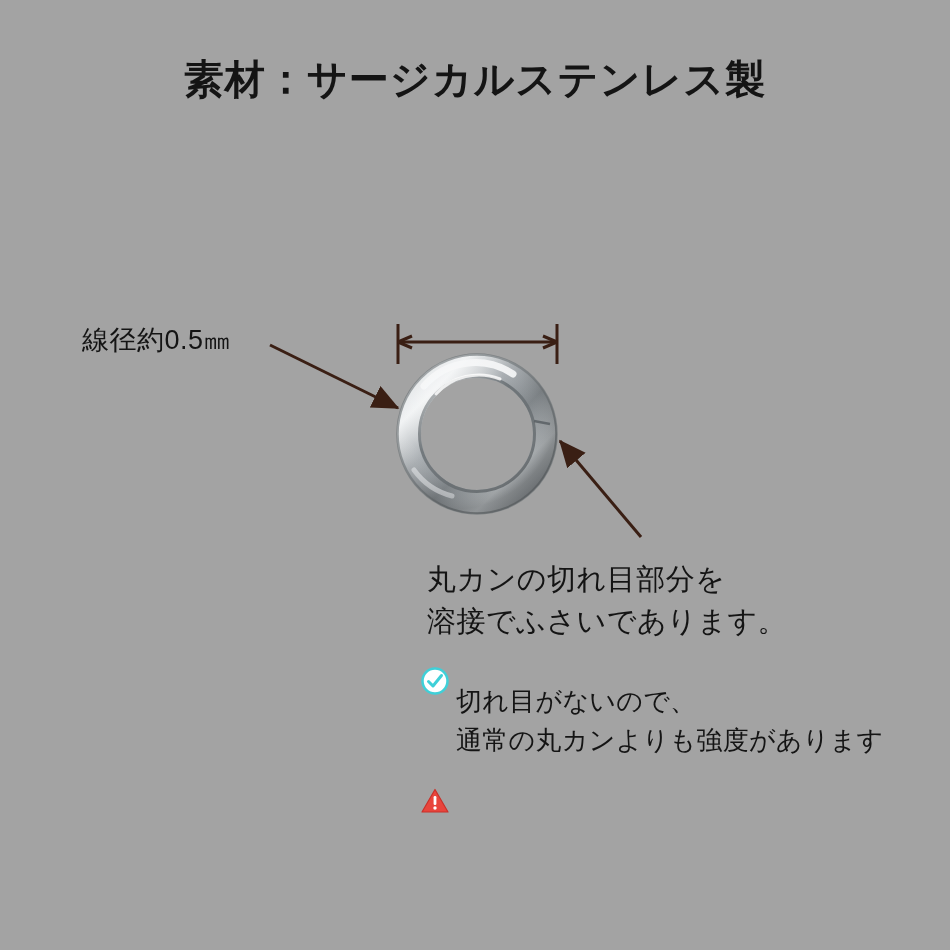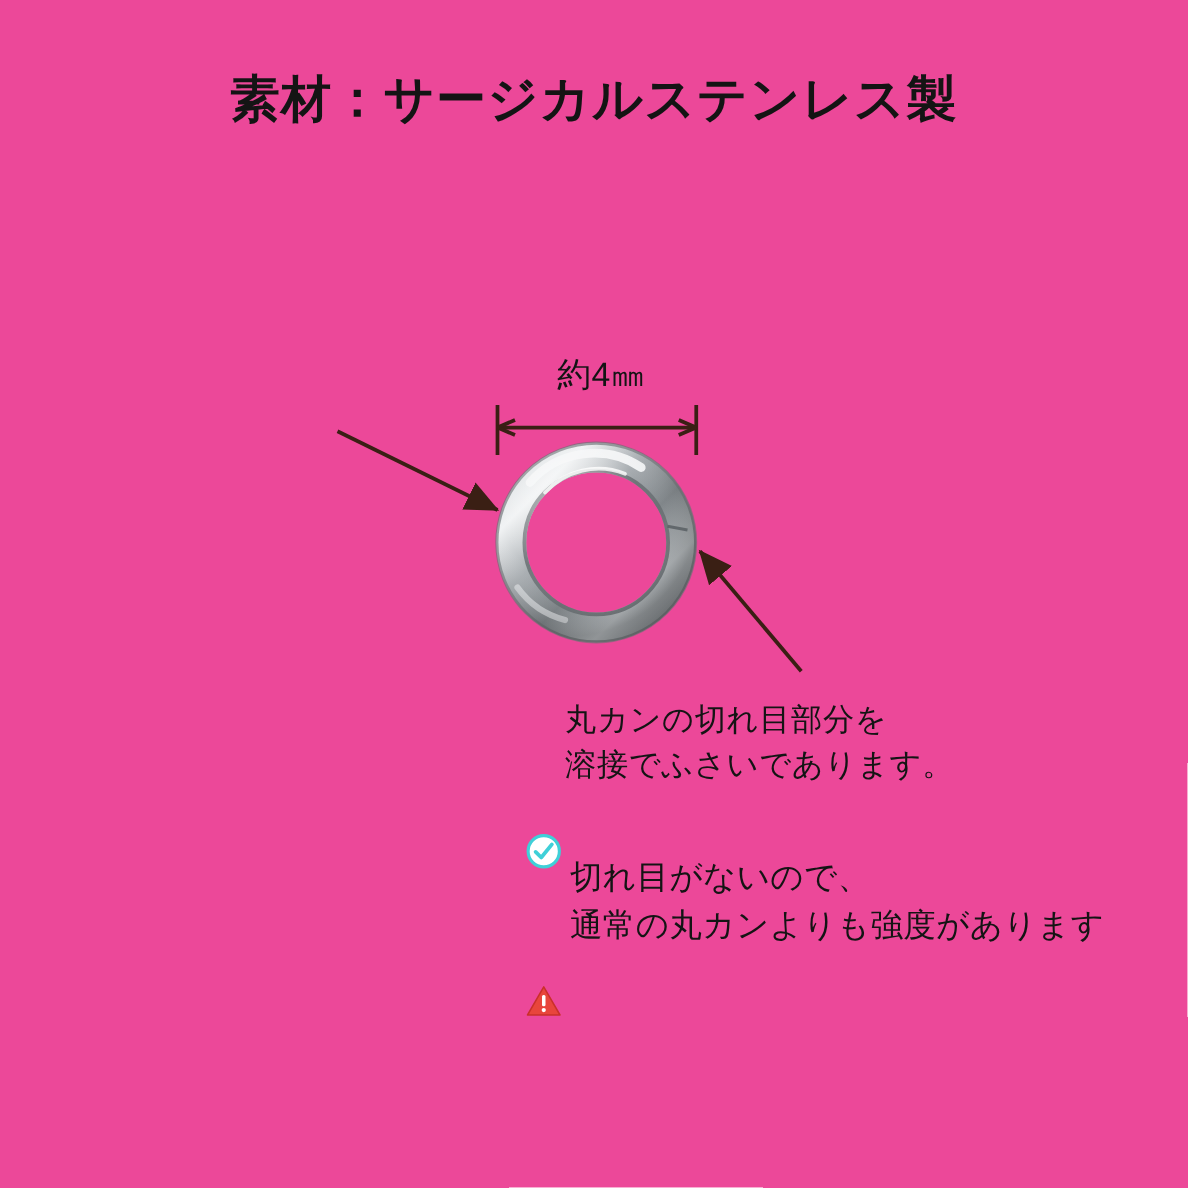--- a/index.html
+++ b/index.html
@@ -4,21 +4,21 @@
 <style>
   html, body {
     margin: 0;
     padding: 0;
     background: #ffffff;
   }
   #page {
     position: relative;
     width: 950px;
     height: 950px;
-    background: #ec4899;
+    background: #a3a3a3;
     font-family: "Liberation Sans", "DejaVu Sans", sans-serif;
     color: #1a1a1a;
     overflow: hidden;
   }
 
   
   .title {
     position: absolute;
     left: 0;
     top: 52px;
@@ -51,26 +51,25 @@
     color: #141414;
     letter-spacing: 0.5px;
     white-space: nowrap;
   }
 
   
   .weld-note {
     position: absolute;
     left: 427px;
     top: 558px;
-    font-size: 25px;
+    font-size: 29px;
     line-height: 1.45;
     color: #141414;
     letter-spacing: 0.5px;
     white-space: nowrap;
-    margin-left: 25px;
   }
 
   
   .bullets {
     position: absolute;
     left: 420px;
     top: 662px;
     width: 520px;
   }
   .bullet-row {
@@ -167,22 +166,22 @@
       <circle cx="477" cy="434" r="68" fill="none" stroke="url(#ringShade)" stroke-width="24"></circle>
 
       <line x1="534" y1="421" x2="550" y2="424" stroke="#5a6064" stroke-width="2.5" opacity="0.85"></line>
     </g>
 
     <line x1="270" y1="345" x2="398" y2="408" stroke="#3a1f14" stroke-width="3" marker-end="url(#arrowHead)"></line>
 
     <line x1="641" y1="537" x2="560" y2="441" stroke="#3a1f14" stroke-width="3" marker-end="url(#arrowHead)"></line>
   </svg>
 
-  <div class="dim-label">約4㎜</div>
-
+
+  <div class="wire-label">線径約0.5㎜</div>
 
   <div class="weld-note" style="white-space: pre-line;">丸カンの切れ目部分を
 溶接でふさいであります。</div>
 
   <div class="bullets">
 
     <div class="bullet-row">
       <span class="bullet-icon check-icon">
         <svg width="30" height="30" viewBox="0 0 30 30">
           <circle cx="15" cy="15" r="12.5" fill="#ffffff" stroke="#3fd0d8" stroke-width="2.5"></circle>

